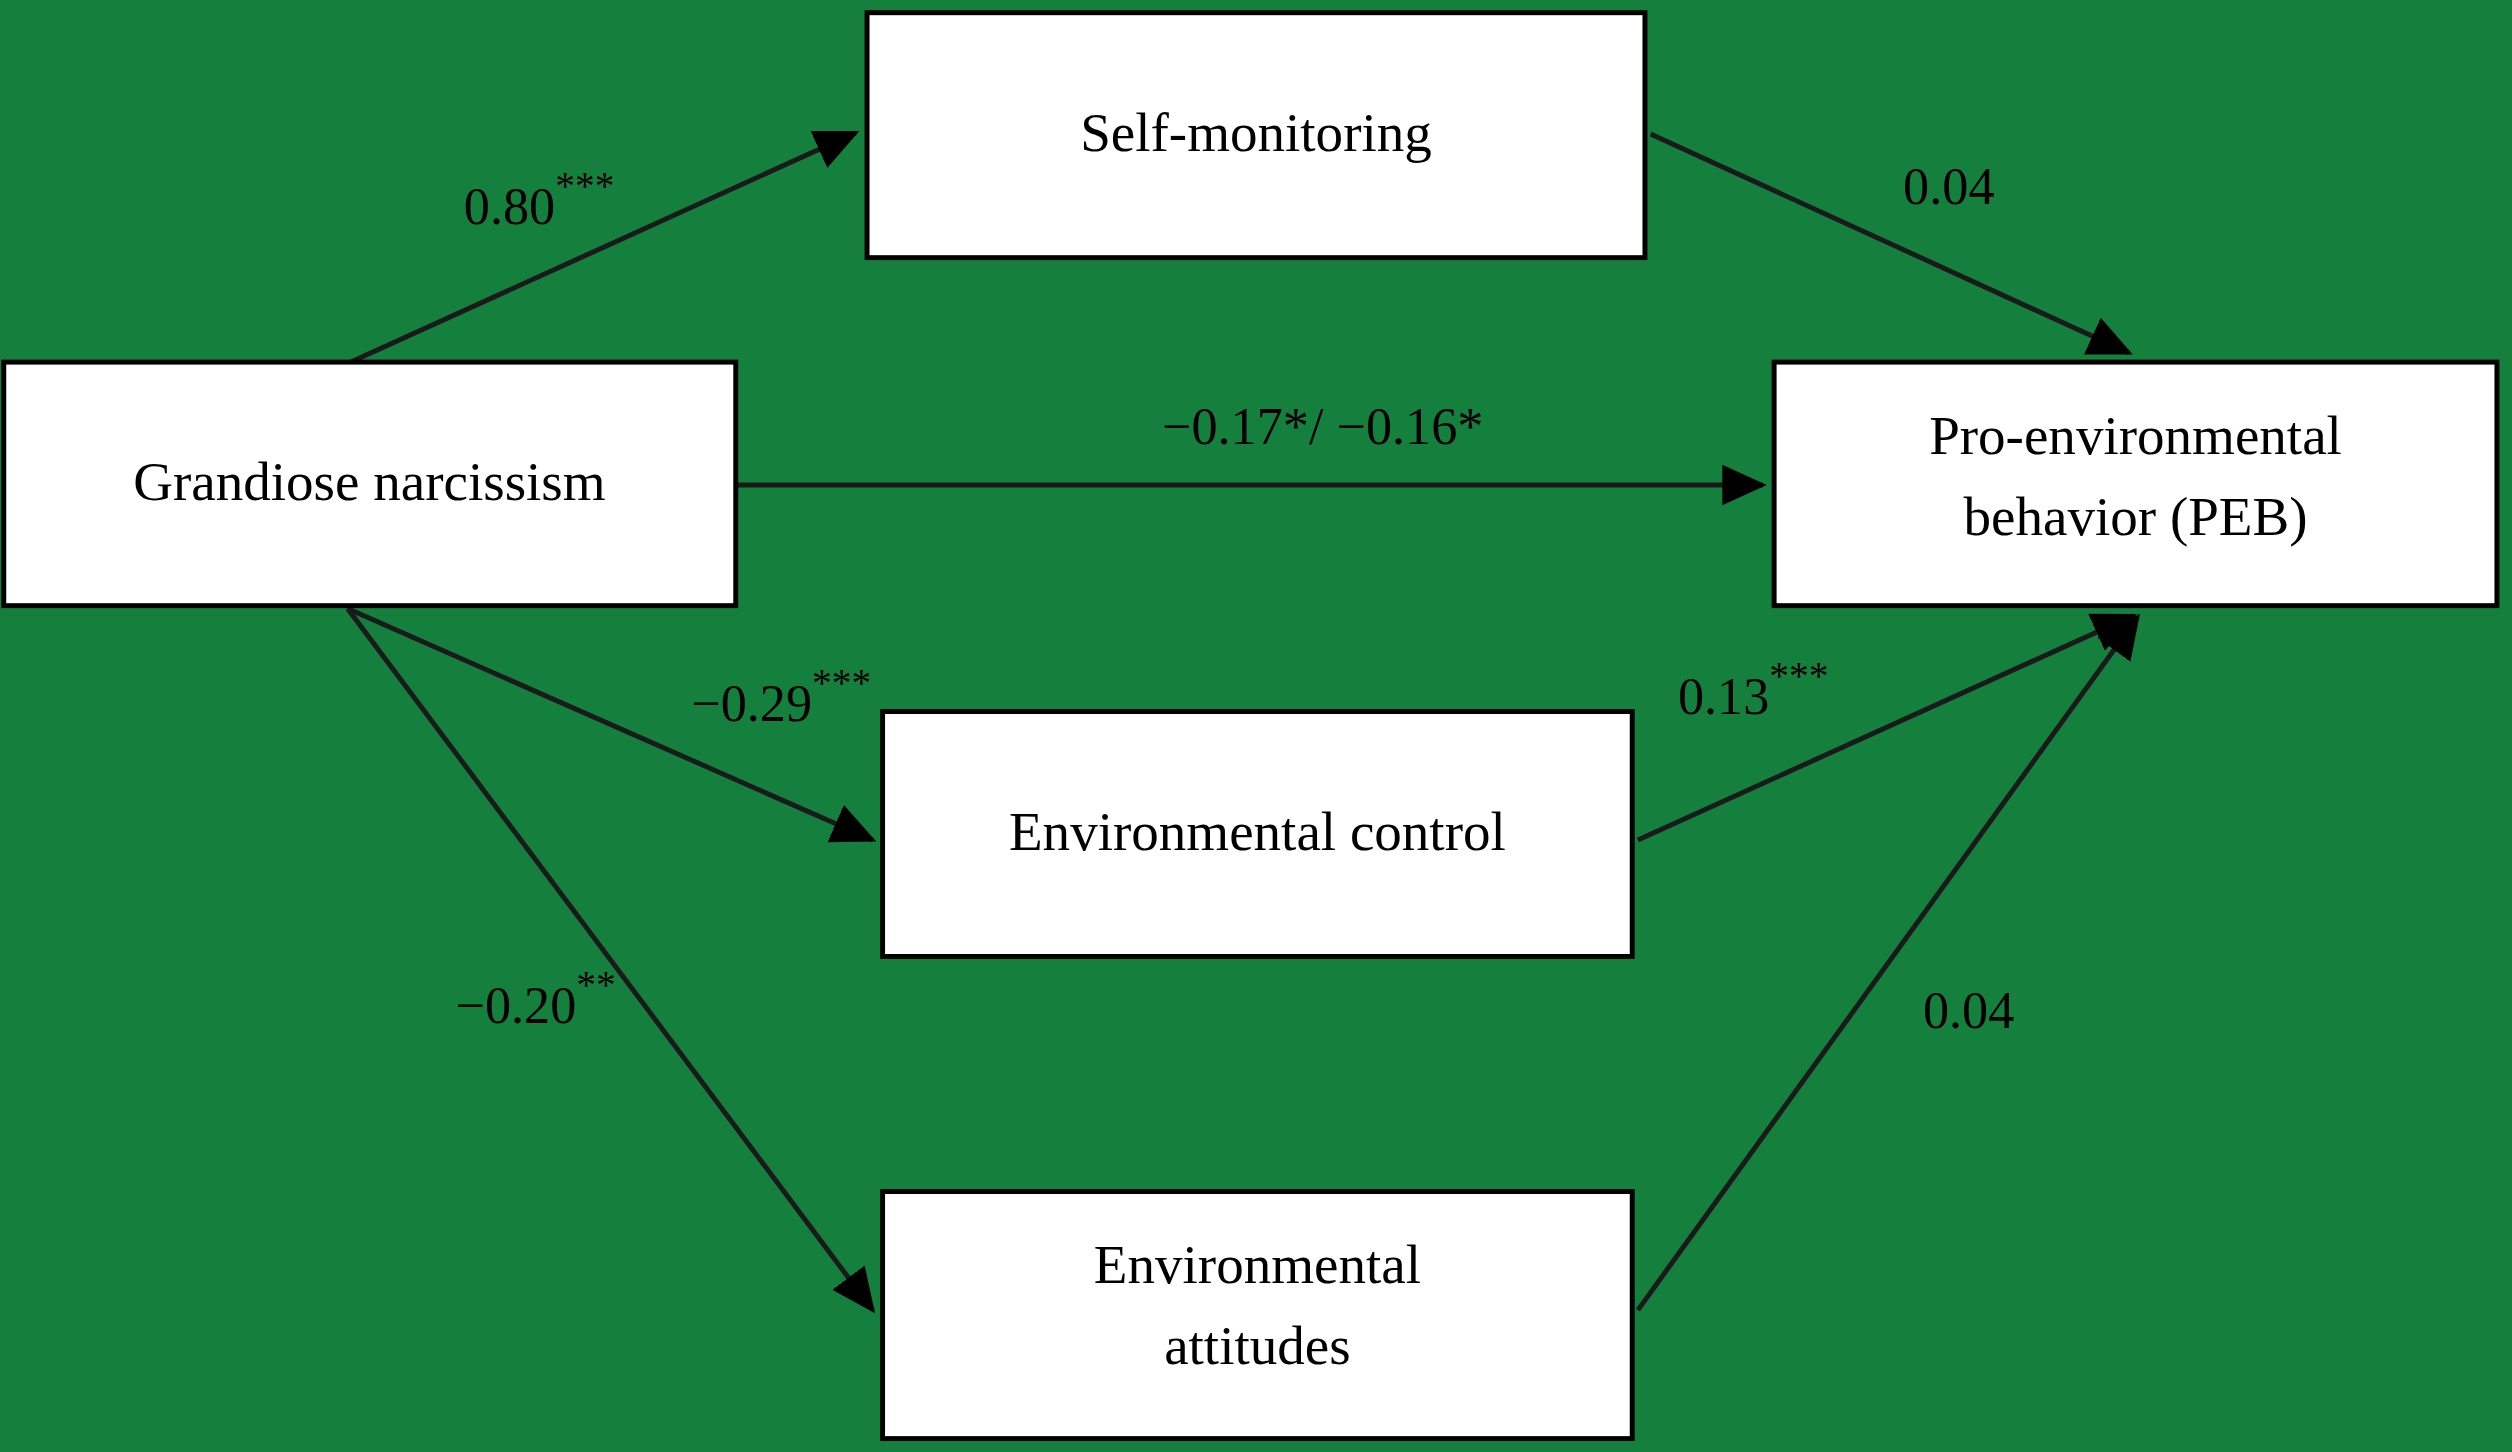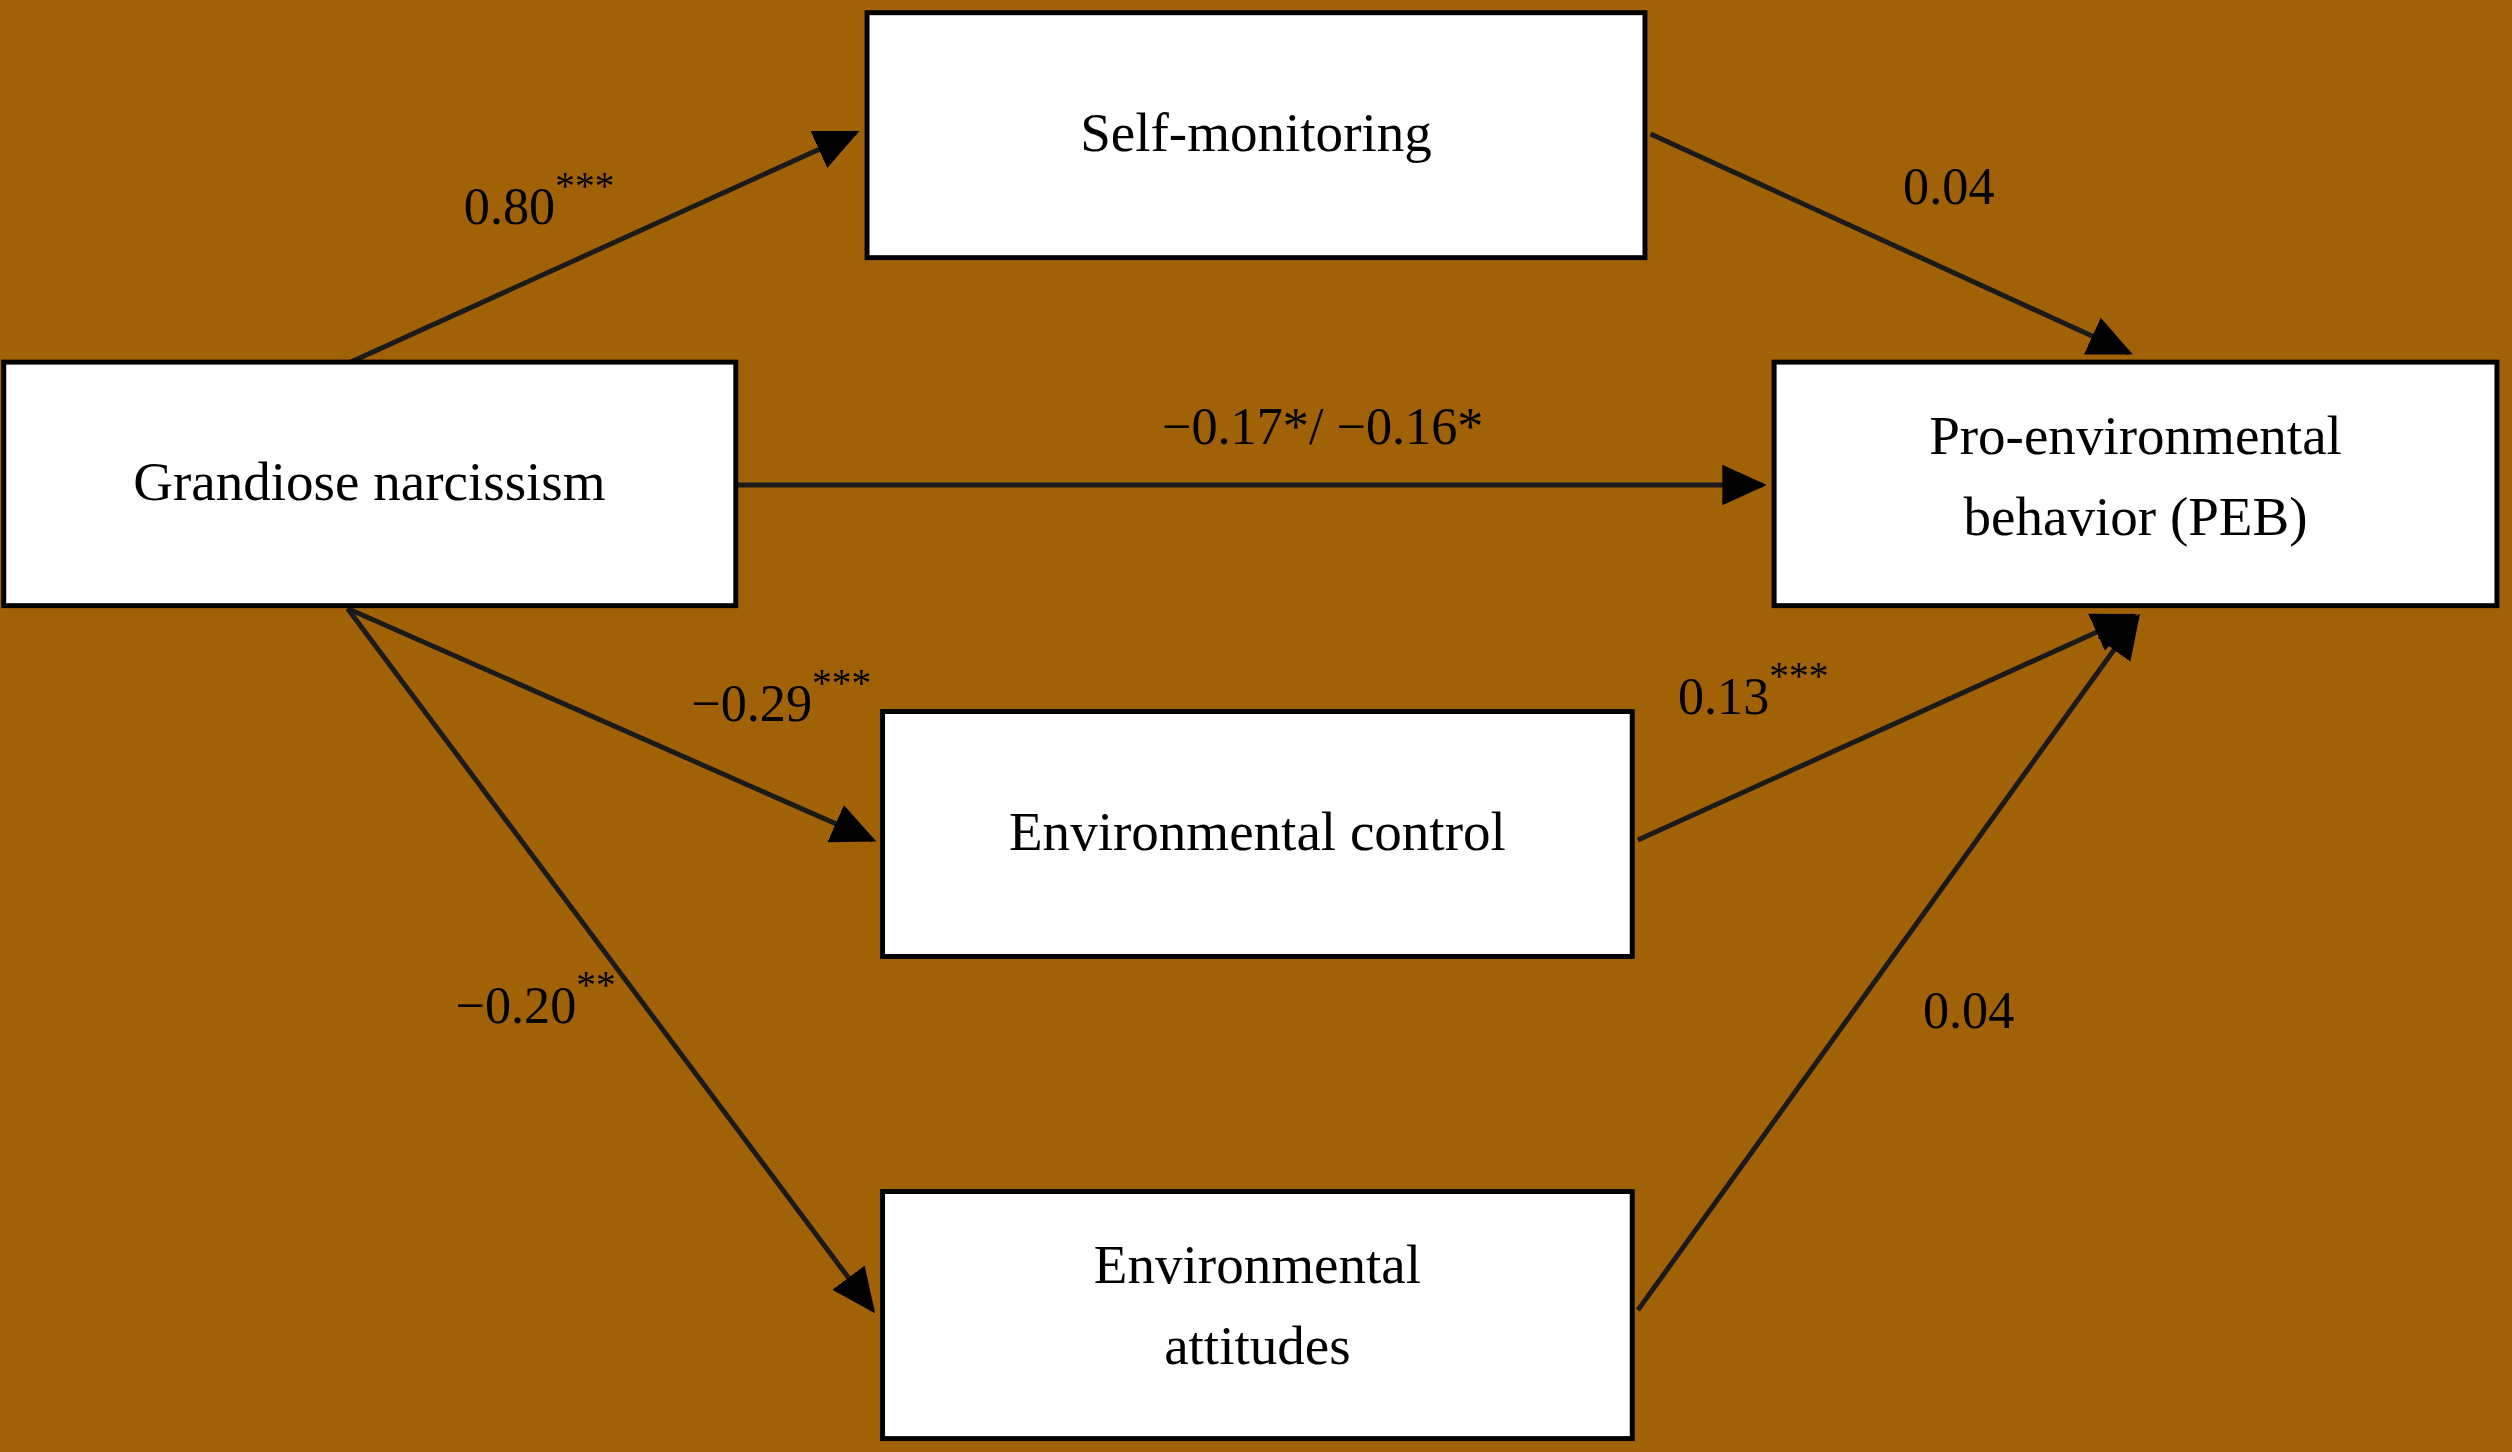--- a/index.html
+++ b/index.html
@@ -7,21 +7,21 @@
     padding: 0;
     background: #ffffff;
   }
   body {
     font-family: "Liberation Serif", "DejaVu Serif", serif;
   }
   #figure-root {
     position: relative;
     width: 2512px;
     height: 1452px;
-    background: #a16207;
+    background: #15803d;
     overflow: hidden;
     text-decoration: underline;
   }
   #diagram-svg {
     position: absolute;
     left: 0;
     top: 0;
     width: 2512px;
     height: 1452px;
   }

